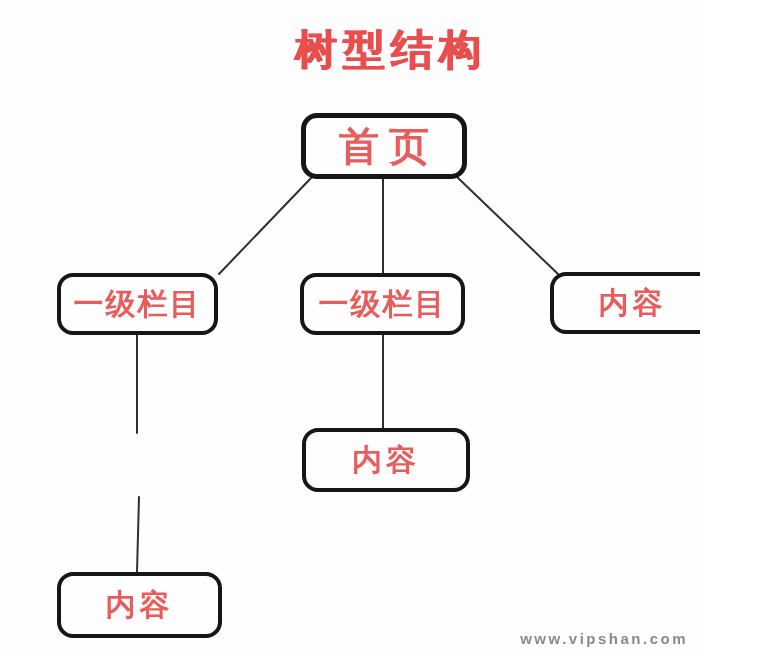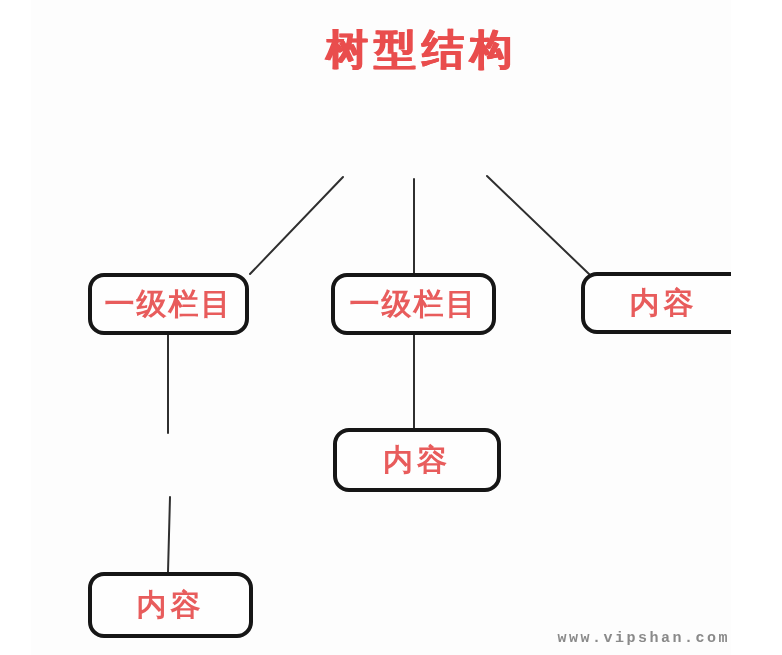--- a/index.html
+++ b/index.html
@@ -5,23 +5,22 @@
   html, body {
     margin: 0;
     padding: 0;
     background: #ffffff;
   }
   .canvas {
     position: relative;
     width: 700px;
     height: 655px;
     background: var(--background, #fdfdfd);
-    font-family: Liberation Mono, monospace;
+    font-family: Liberation Sans, sans-serif;
     overflow: hidden;
-    margin-left: 31px;
   }
   .edge-frame {
     position: absolute;
     left: 769px;
     top: 0;
     width: 2px;
     height: 100%;
     background: #f1f1f1;
   }
   .diagram-title {
@@ -71,21 +70,21 @@
   }
   .node-root .node-label { margin-left: 10px; } 
   .node-l1-left   { left: 57px;  top: 273px; width: 161px; height: 62px; font-size: 30px; letter-spacing: 2px; }
   .node-l1-mid    { left: 300px; top: 273px; width: 165px; height: 62px; font-size: 30px; letter-spacing: 2px; }
   .node-content-r { left: 550px; top: 272px; width: 165px; height: 62px; font-size: 30px; letter-spacing: 4px; }
   .node-l2-left   { left: 57px;  top: 433px; width: 165px; height: 64px; font-size: 30px; letter-spacing: 2px; }
   .node-content-m { left: 302px; top: 428px; width: 168px; height: 64px; font-size: 30px; letter-spacing: 4px; }
   .node-content-b { left: 57px;  top: 572px; width: 165px; height: 66px; font-size: 30px; letter-spacing: 4px; }
   .watermark {
     position: absolute;
-    right: 1px;
+    right: 12px;
     bottom: 8px;
     font-size: 15px;
     font-weight: bold;
     letter-spacing: 2.5px;
     color: var(--watermark_gray, #8a8a8a);
   }
 </style>
 </head>
 <body>
 
@@ -95,20 +94,23 @@
 
   <svg class="connectors" viewBox="0 0 782 655" xmlns="http://www.w3.org/2000/svg">
     <line x1="312" y1="177" x2="219" y2="274"></line>
     <line x1="383" y1="179" x2="383" y2="273"></line>
     <line x1="456" y1="176" x2="558" y2="274"></line>
     <line x1="137" y1="335" x2="137" y2="433"></line>
     <line x1="383" y1="335" x2="383" y2="428"></line>
     <line x1="139" y1="497" x2="137" y2="572"></line>
   </svg>
 
+  <div class="node node-root">
+    <span class="node-label">首页</span>
+  </div>
 
   <div class="node node-l1-left">
     <span class="node-label">一级栏目</span>
   </div>
 
   <div class="node node-l1-mid">
     <span class="node-label">一级栏目</span>
   </div>
 
   <div class="node node-content-r">

